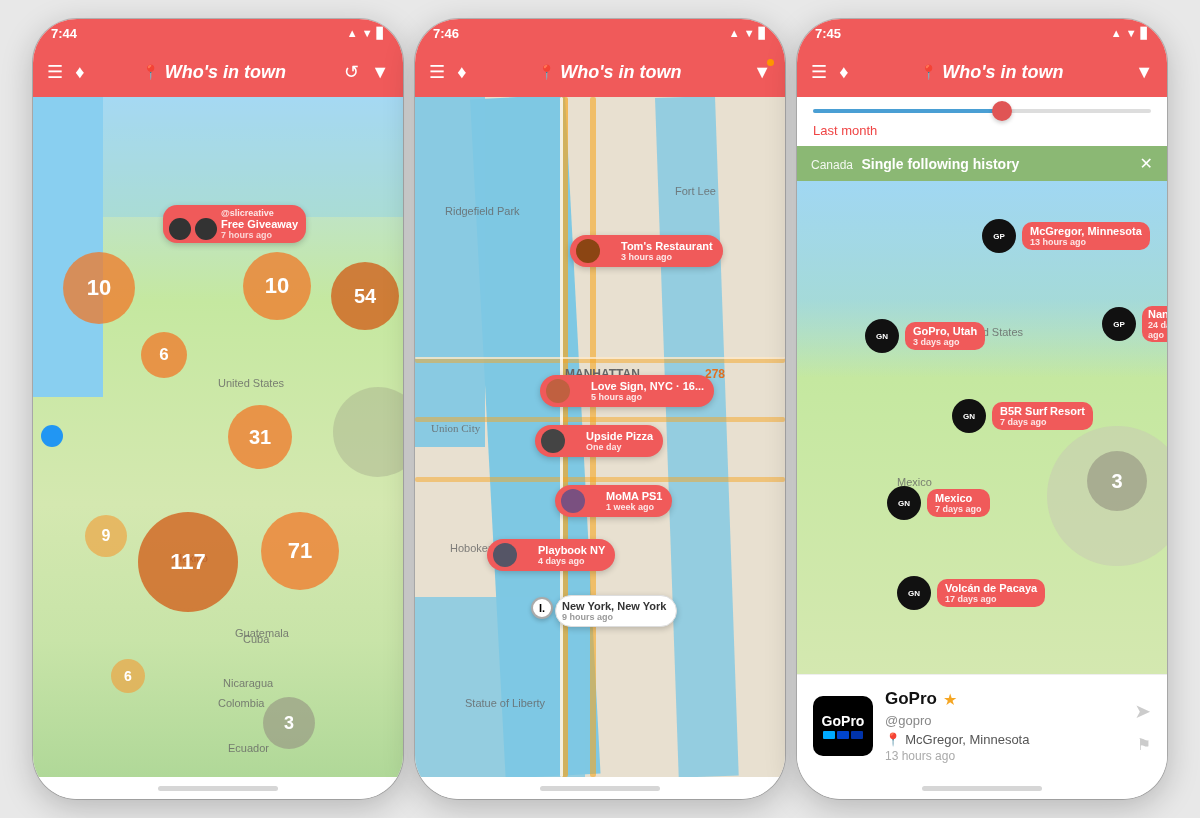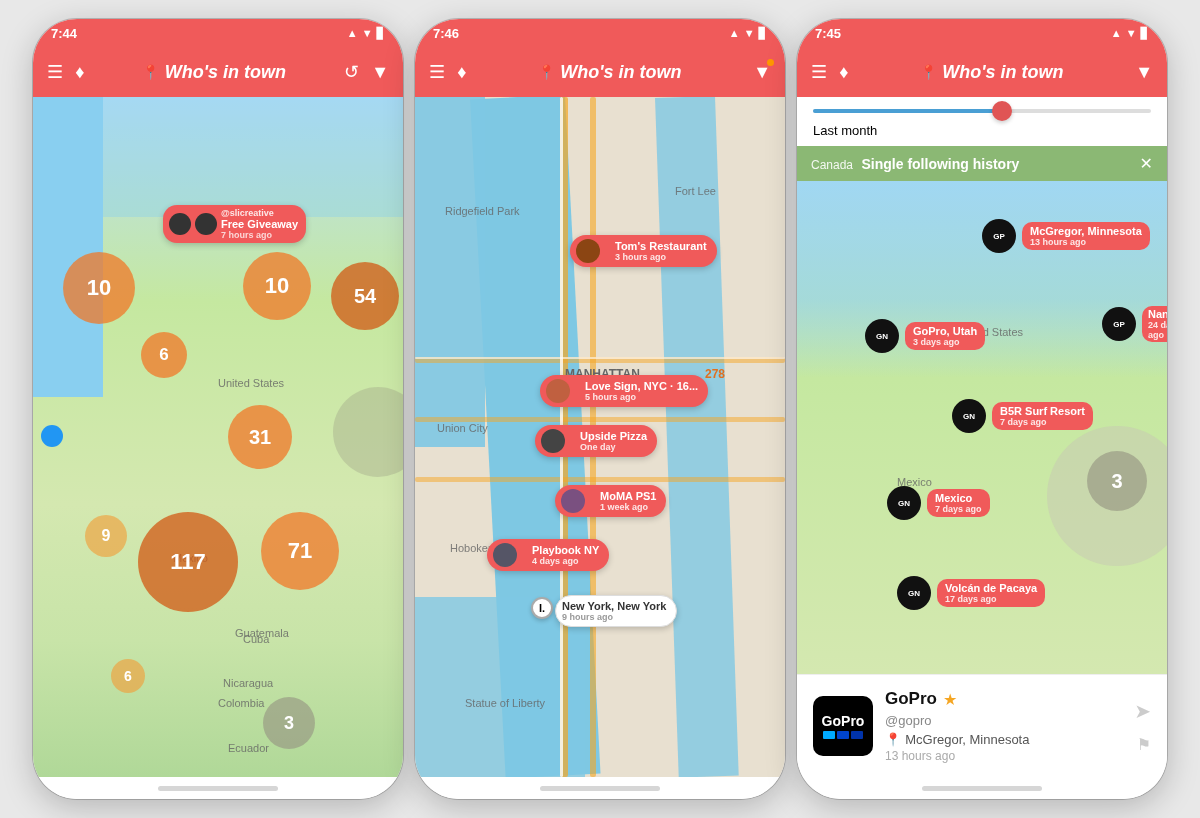--- a/index.html
+++ b/index.html
@@ -204,21 +204,21 @@
     .nyc-pin {
       position: absolute;
       background: #f05a5a;
       color: #fff;
       border-radius: 16px;
       padding: 4px 10px 4px 6px;
       font-size: 11px;
       font-weight: 600;
       display: flex;
       align-items: center;
-      gap: 15px;
+      gap: 21px;
       white-space: nowrap;
       box-shadow: 0 2px 6px rgba(0,0,0,0.2);
       z-index: 10;
     }
     .nyc-pin-avatar {
       width: 24px;
       height: 24px;
       border-radius: 50%;
       background: #666;
       flex-shrink: 0;
@@ -274,21 +274,21 @@
       top: -8px;
       left: 53%;
       width: 20px;
       height: 20px;
       background: #e05555;
       border-radius: 50%;
       box-shadow: 0 2px 4px rgba(0,0,0,0.2);
     }
     .slider-label {
       font-size: 13px;
-      color: #000000;
+      color: #ef4444;
       padding-top: 4px;
     }
 
     
     .history-banner {
       background: #8bb874;
       padding: 8px 14px;
       display: flex;
       align-items: center;
       justify-content: space-between;
@@ -508,21 +508,21 @@
       <div class="bubble bubble-orange-dark" style="left:105px;top:415px;width:100px;height:100px;font-size:22px;">117</div>
 
       <div class="bubble bubble-orange" style="left:228px;top:415px;width:78px;height:78px;font-size:22px;">71</div>
 
       <div class="bubble bubble-orange-light" style="left:78px;top:562px;width:34px;height:34px;font-size:14px;">6</div>
 
       <div class="bubble bubble-gray" style="left:230px;top:600px;width:52px;height:52px;font-size:18px;">3</div>
 
       <div class="bubble bubble-gray" style="right:-20px;top:290px;width:90px;height:90px;font-size:0;opacity:0.5;"></div>
 
-      <div class="pin-badge" style="left:130px;top:108px;">
+      <div class="pin-badge" style="left:130px;top:108px;align-items:flex-end;">
         <span style="width:22px;height:22px;background:#333;border-radius:50%;display:inline-block;flex-shrink:0;"></span>
         <span>
           <span style="font-size:9px;display:block;opacity:0.85;">@slicreative</span>
           <span style="font-size:11px;font-weight:700;display:block;">Free Giveaway</span>
           <span style="font-size:9px;display:block;opacity:0.75;">7 hours ago</span>
         </span>
       </div>
     </div>
   </div>
 
@@ -567,21 +567,21 @@
 
       <div class="road" style="left:145px;top:0;width:8px;height:100%;opacity:0.7;"></div>
       <div class="road" style="left:175px;top:0;width:6px;height:100%;opacity:0.6;"></div>
       <div class="road" style="left:0;top:260px;width:100%;height:6px;opacity:0.5;"></div>
       <div class="road" style="left:0;top:320px;width:100%;height:5px;opacity:0.5;"></div>
       <div class="road" style="left:0;top:380px;width:100%;height:5px;opacity:0.5;"></div>
       <div class="road-white" style="left:145px;top:0;width:3px;height:100%;opacity:0.8;"></div>
       <div class="road-white" style="left:0;top:260px;width:100%;height:2px;opacity:0.6;"></div>
 
       <span class="map-label" style="left:150px;top:270px;font-weight:700;font-size:12px;color:#666;">MANHATTAN</span>
-      <span class="map-label" style="left:22px;top:325px;">Union City</span>
+      <span class="map-label" style="left:16px;top:325px;font-family:Liberation Serif, serif;">Union City</span>
       <span class="map-label" style="left:35px;top:445px;">Hoboken</span>
       <span class="map-label" style="left:50px;top:600px;">Statue of Liberty</span>
       <span class="map-label" style="left:30px;top:108px;">Ridgefield Park</span>
       <span class="map-label" style="left:260px;top:88px;">Fort Lee</span>
       <span class="map-label" style="left:195px;top:140px;">Cliffside Park</span>
       <span class="map-label" style="left:290px;top:270px;font-size:12px;color:#e07020;font-weight:700;">278</span>
 
       <span class="map-label" style="left:205px;top:398px;font-size:13px;color:#555;">MoMA</span>
 
       <div class="nyc-pin" style="left:155px;top:138px;">

